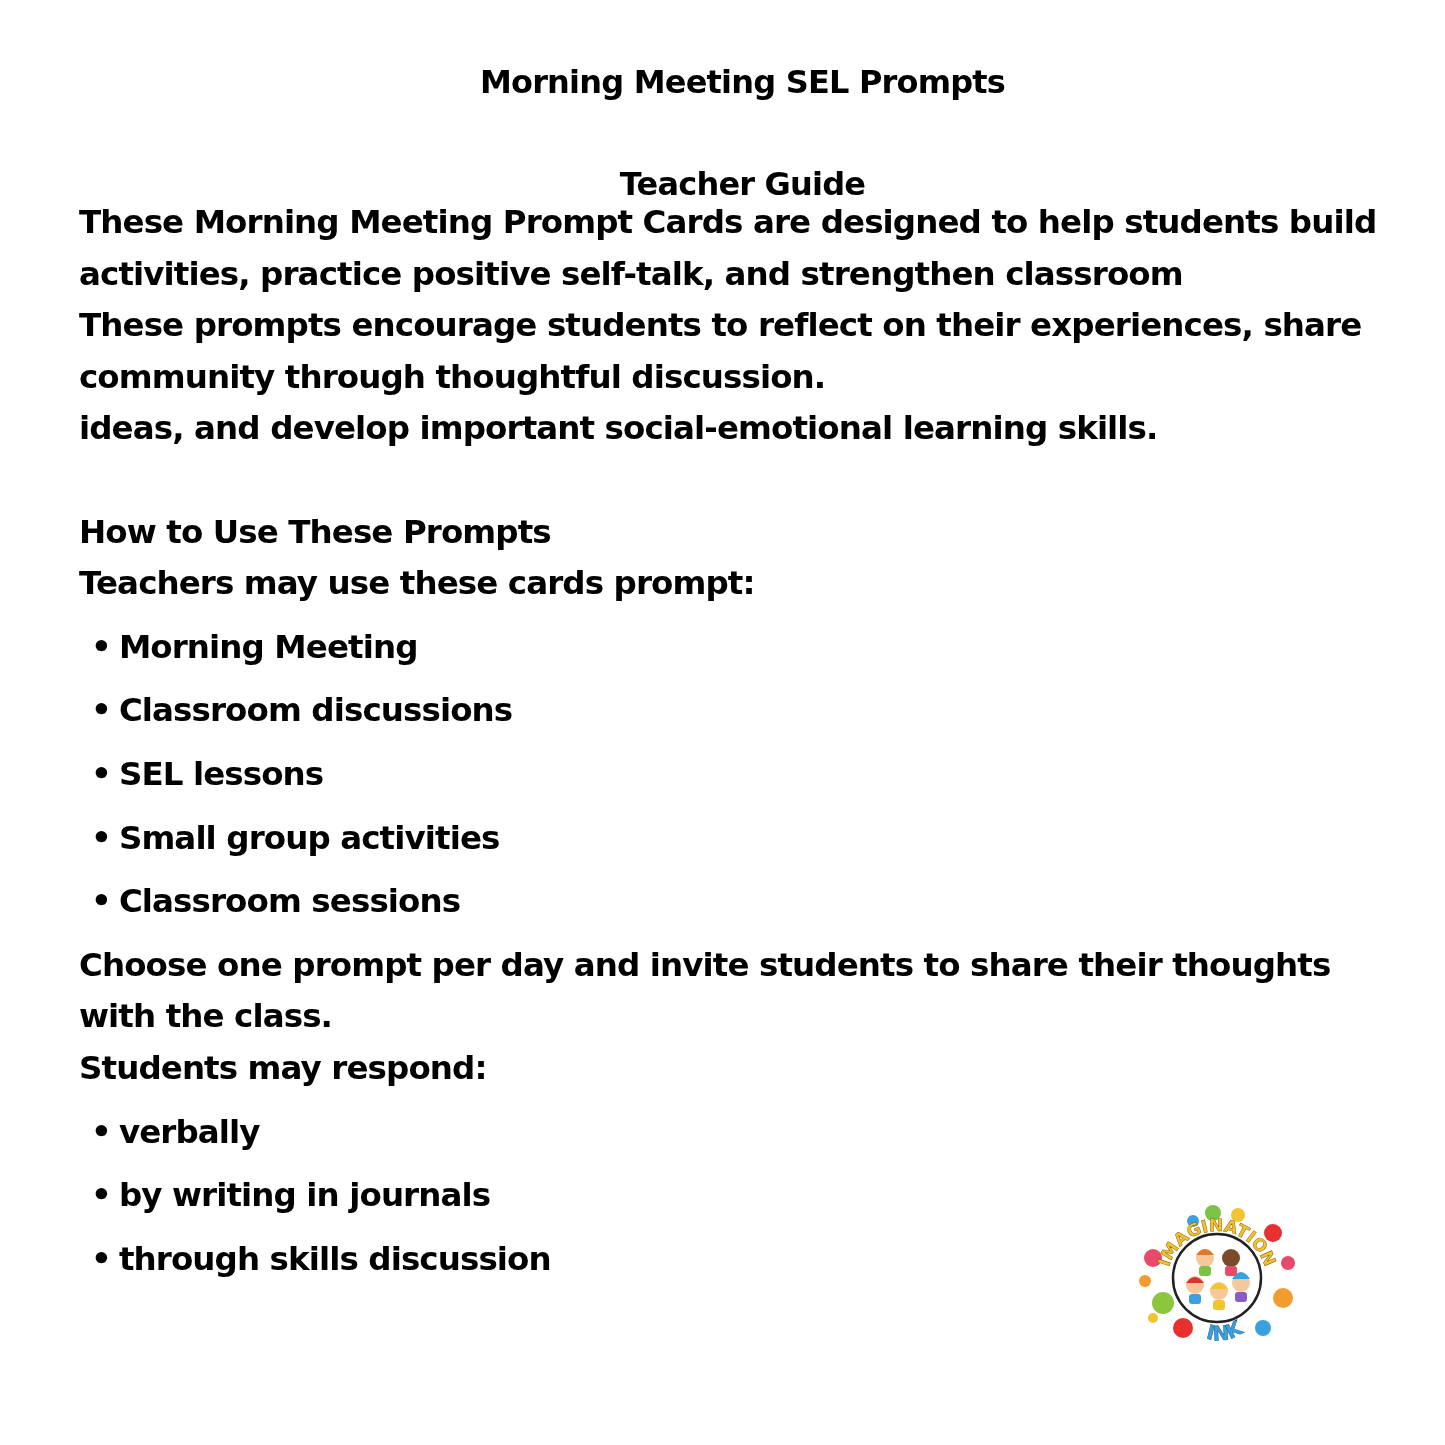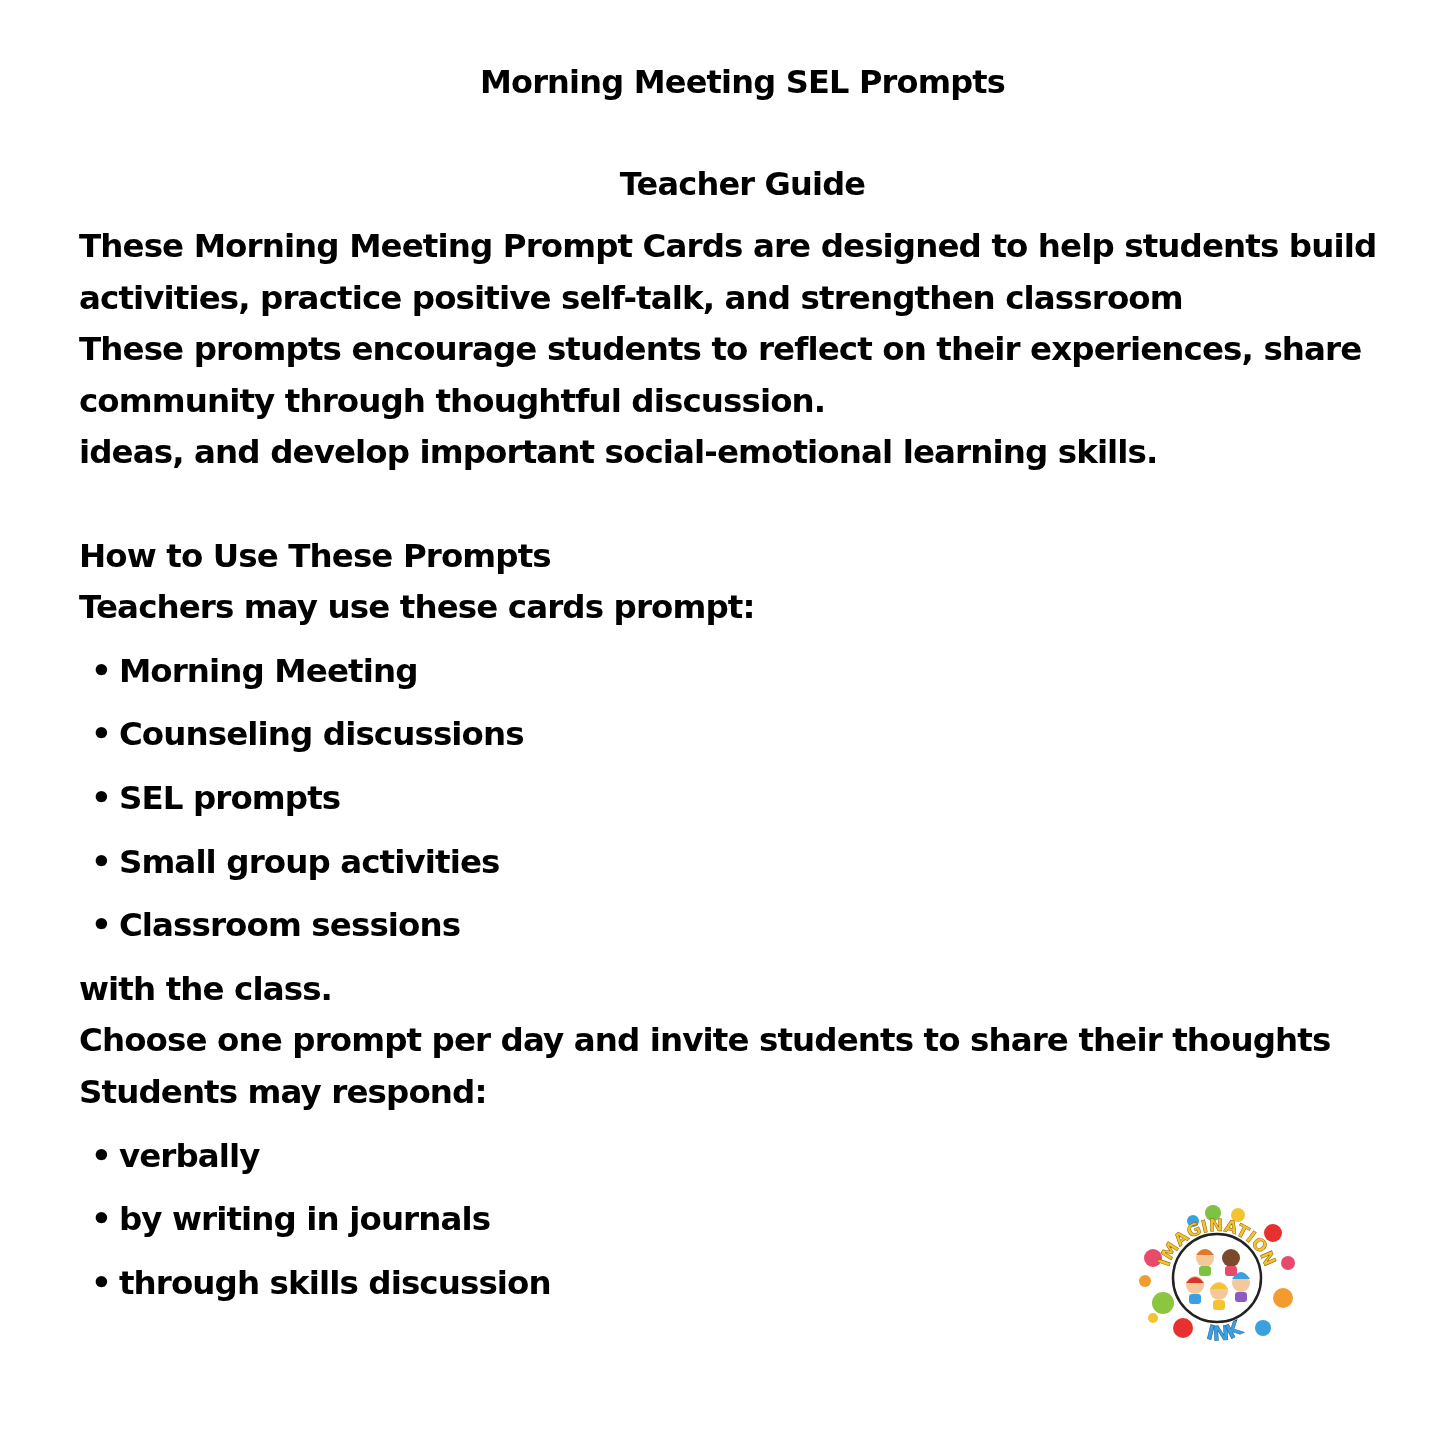--- a/index.html
+++ b/index.html
@@ -2,21 +2,21 @@
 <html><head>
 <meta charset="utf-8">
 <style>
   html, body { margin: 0; padding: 0; background: #ffffff; }
   body { width: 1445px; height: 1445px; position: relative; overflow: hidden;
          font-family: "DejaVu Sans", "Liberation Sans", sans-serif; color: #000; }
   .title { position: absolute; left: 0; width: 1485px; text-align: center; top: 60px;
            font-size: 32px; font-weight: bold; letter-spacing: -0.8px; line-height: 44px; }
   .subtitle { position: absolute; left: 0; width: 1485px; text-align: center; top: 162px;
            font-size: 32px; font-weight: bold; letter-spacing: -0.8px; line-height: 44px; }
-  .body { position: absolute; left: 79px; top: 221px; width: 1330px;
+  .body { position: absolute; left: 79px; top: 197px; width: 1330px;
           font-size: 32.5px; font-weight: bold; line-height: 51.6px; letter-spacing: -0.9px; }
   .body p { margin: 0; }
   .gap { height: 51.6px; }
   ul.bullets { list-style: none; margin: 0; padding: 0; }
   ul.bullets li { margin: 12px; }
   ul.bullets li .dot { display: inline-block; margin-right: 8px; }
   .logo { position: absolute; left: 1133px; top: 1203px; width: 168px; height: 150px; }
 </style>
 </head>
 <body>
@@ -28,27 +28,27 @@
   <p>These Morning Meeting Prompt Cards are designed to help students build</p>
   <p>activities, practice positive self-talk, and strengthen classroom</p>
   <p>These prompts encourage students to reflect on their experiences, share</p>
   <p>community through thoughtful discussion.</p>
   <p>ideas, and develop important social-emotional learning skills.</p>
   <div class="gap"></div>
   <p>How to Use These Prompts</p>
   <p>Teachers may use these cards prompt:</p>
   <ul class="bullets">
     <li><span class="dot">•</span><span>Morning Meeting</span></li>
-    <li><span class="dot">•</span><span>Counseling discussions</span></li>
-    <li><span class="dot">•</span><span>SEL prompts</span></li>
+    <li><span class="dot">•</span><span>Classroom discussions</span></li>
+    <li><span class="dot">•</span><span>SEL lessons</span></li>
     <li><span class="dot">•</span><span>Small group activities</span></li>
     <li><span class="dot">•</span><span>Classroom sessions</span></li>
   </ul>
+  <p>Choose one prompt per day and invite students to share their thoughts</p>
   <p>with the class.</p>
-  <p>Choose one prompt per day and invite students to share their thoughts</p>
   <p>Students may respond:</p>
   <ul class="bullets">
     <li><span class="dot">•</span><span>verbally</span></li>
     <li><span class="dot">•</span><span>by writing in journals</span></li>
     <li><span class="dot">•</span><span>through skills discussion</span></li>
   </ul>
 </div>
 
 <div class="logo">
   <svg width="168" height="150" viewBox="0 0 168 150" xmlns="http://www.w3.org/2000/svg">

